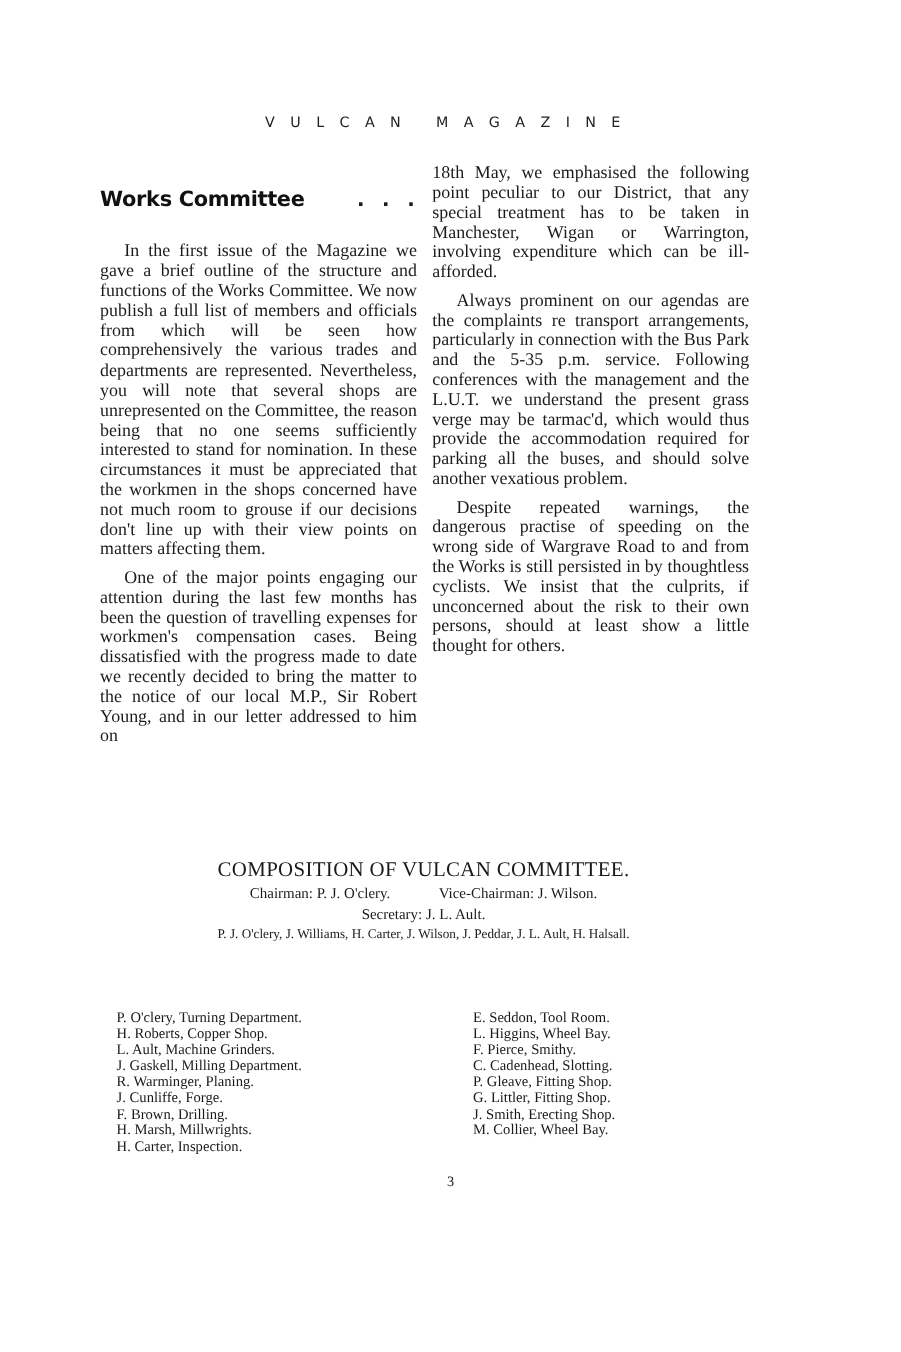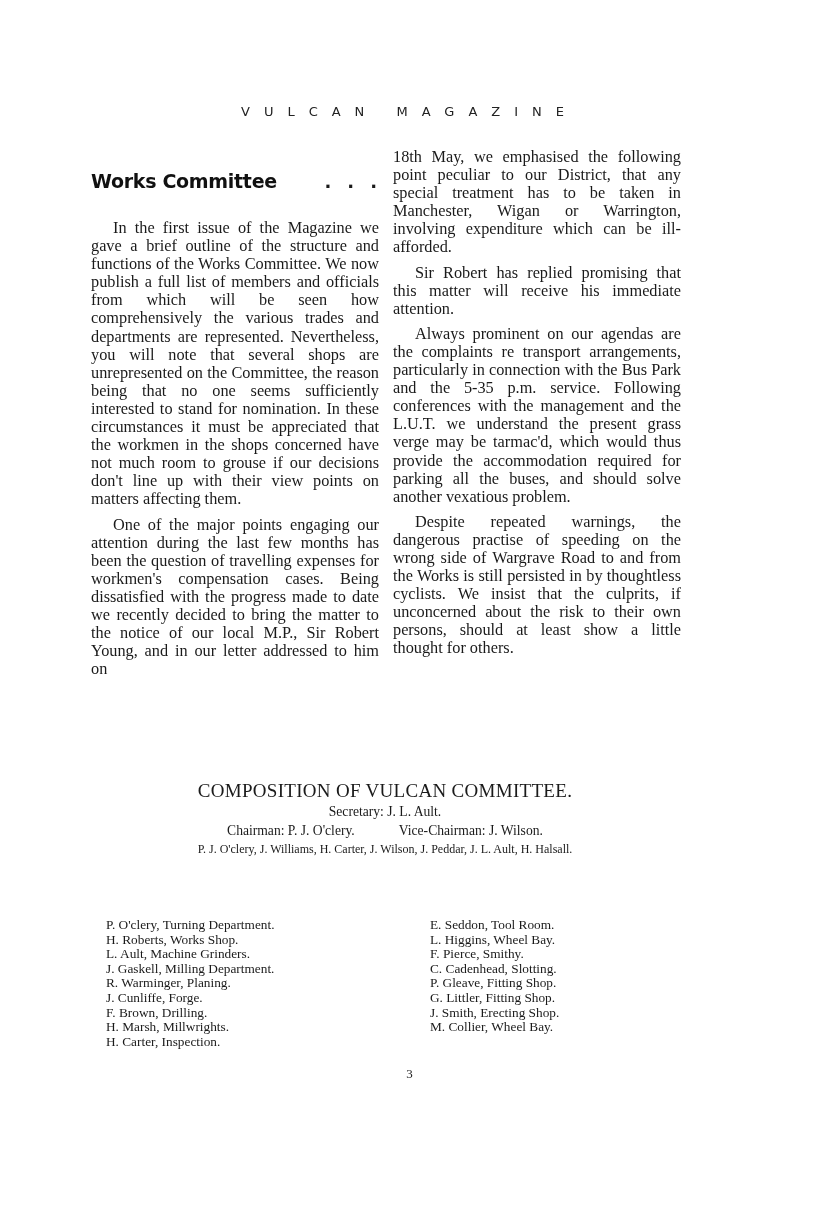--- a/index.html
+++ b/index.html
@@ -35,37 +35,36 @@
   <div class="title-row">
     <span class="article-title">Works Committee</span>
     <span class="title-dots">...</span>
   </div>
   <p>In the first issue of the Magazine we gave a brief outline of the structure and functions of the Works Committee. We now publish a full list of members and officials from which will be seen how comprehensively the various trades and departments are represented. Nevertheless, you will note that several shops are unrepresented on the Committee, the reason being that no one seems sufficiently interested to stand for nomination. In these circumstances it must be appreciated that the workmen in the shops concerned have not much room to grouse if our decisions don't line up with their view points on matters affecting them.</p>
   <p>One of the major points engaging our attention during the last few months has been the question of travelling expenses for workmen's compensation cases. Being dissatisfied with the progress made to date we recently decided to bring the matter to the notice of our local M.P., Sir Robert Young, and in our letter addressed to him on</p>
 </div>
 
 <div class="col col-right">
   <p class="cont">18th May, we emphasised the following point peculiar to our District, that any special treatment has to be taken in Manchester, Wigan or Warrington, involving expenditure which can be ill-afforded.</p>
-  <p>Sir Robert has replied promising that this matter will receive his immediate attention.</p>
   <p>Always prominent on our agendas are the complaints re transport arrangements, particularly in connection with the Bus Park and the 5-35 p.m. service. Following conferences with the management and the L.U.T. we understand the present grass verge may be tarmac'd, which would thus provide the accommodation required for parking all the buses, and should solve another vexatious problem.</p>
   <p>Despite repeated warnings, the dangerous practise of speeding on the wrong side of Wargrave Road to and from the Works is still persisted in by thoughtless cyclists. We insist that the culprits, if unconcerned about the risk to their own persons, should at least show a little thought for others.</p>
 </div>
 
 <div class="composition">
   <div class="comp-title">COMPOSITION OF VULCAN COMMITTEE.</div>
-  <div class="comp-line">Secretary: J. L. Ault.</div>
   <div class="comp-line">
     <span>Chairman: P. J. O'clery.</span><span class="gap"></span><span>Vice-Chairman: J. Wilson.</span>
   </div>
+  <div class="comp-line">Secretary: J. L. Ault.</div>
   <div class="comp-members">P. J. O'clery, J. Williams, H. Carter, J. Wilson, J. Peddar, J. L. Ault, H. Halsall.</div>
 </div>
 
 <ul class="steward-list list-left">
   <li>P. O'clery, Turning Department.</li>
-  <li>H. Roberts, Works Shop.</li>
+  <li>H. Roberts, Copper Shop.</li>
   <li>L. Ault, Machine Grinders.</li>
   <li>J. Gaskell, Milling Department.</li>
   <li>R. Warminger, Planing.</li>
   <li>J. Cunliffe, Forge.</li>
   <li>F. Brown, Drilling.</li>
   <li>H. Marsh, Millwrights.</li>
   <li>H. Carter, Inspection.</li>
 </ul>
 
 <ul class="steward-list list-right">

